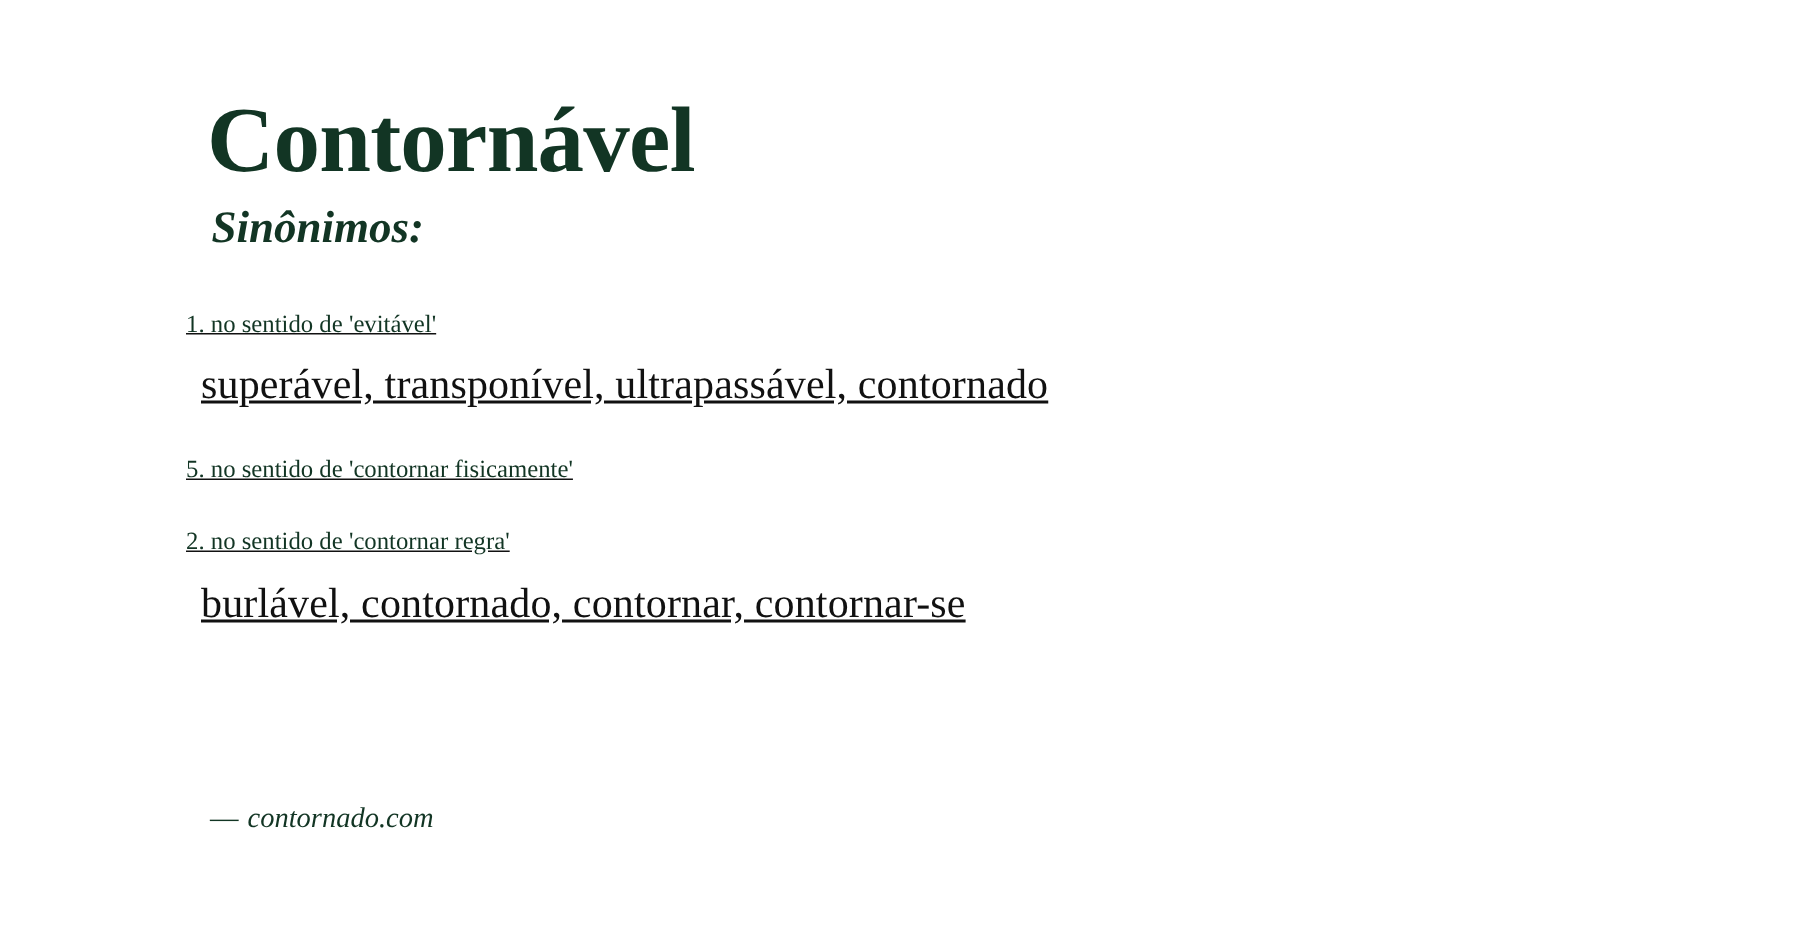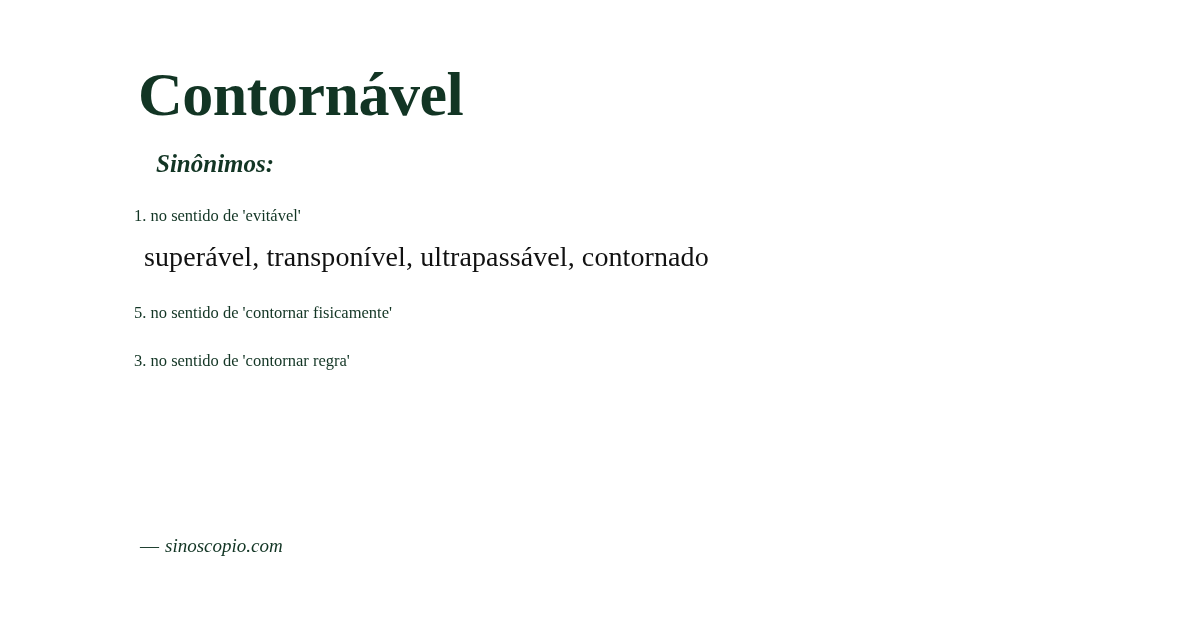--- a/index.html
+++ b/index.html
@@ -34,33 +34,34 @@
     font-weight: bold;
     font-size: 62px;
     line-height: 1.05;
     color: #123524;
     letter-spacing: -0.5px;
   }
   .subtitle {
     position: absolute;
     left: 140px;
     top: 133px;
-    margin: 16px;
+    margin: 1px;
     font-family: "Liberation Serif", serif;
     font-weight: bold;
     font-style: italic;
-    font-size: 25px;
+    font-size: 30px;
     line-height: 1.2;
     color: #123524;
   }
   .senses {
     position: absolute;
-    left: 132px;
+    left: 122px;
     top: 205px;
     width: 940px;
+    text-decoration: underline;
   }
   .sense {
     margin-bottom: 26px;
   }
   .sense:last-child {
     margin-bottom: 0;
   }
   .sense-label {
     font-family: "Liberation Serif", serif;
     font-size: 16.5px;
@@ -104,22 +105,23 @@
     <div class="sense">
       <div class="sense-label">1. no sentido de 'evitável'</div>
       <div class="sense-terms">superável, transponível, ultrapassável, contornado</div>
     </div>
 
     <div class="sense">
       <div class="sense-label">5. no sentido de 'contornar fisicamente'</div>
     </div>
 
     <div class="sense">
-      <div class="sense-label">3. no sentido de 'contornar regra'</div>
+      <div class="sense-label">2. no sentido de 'contornar regra'</div>
+      <div class="sense-terms">burlável, contornado, contornar, contornar-se</div>
     </div>
 
   </div>
 
   <div class="source">
-    <span class="dash">—</span><span>sinoscopio.com</span>
+    <span class="dash">—</span><span>contornado.com</span>
   </div>
 
 </div>
 
 </body></html>

